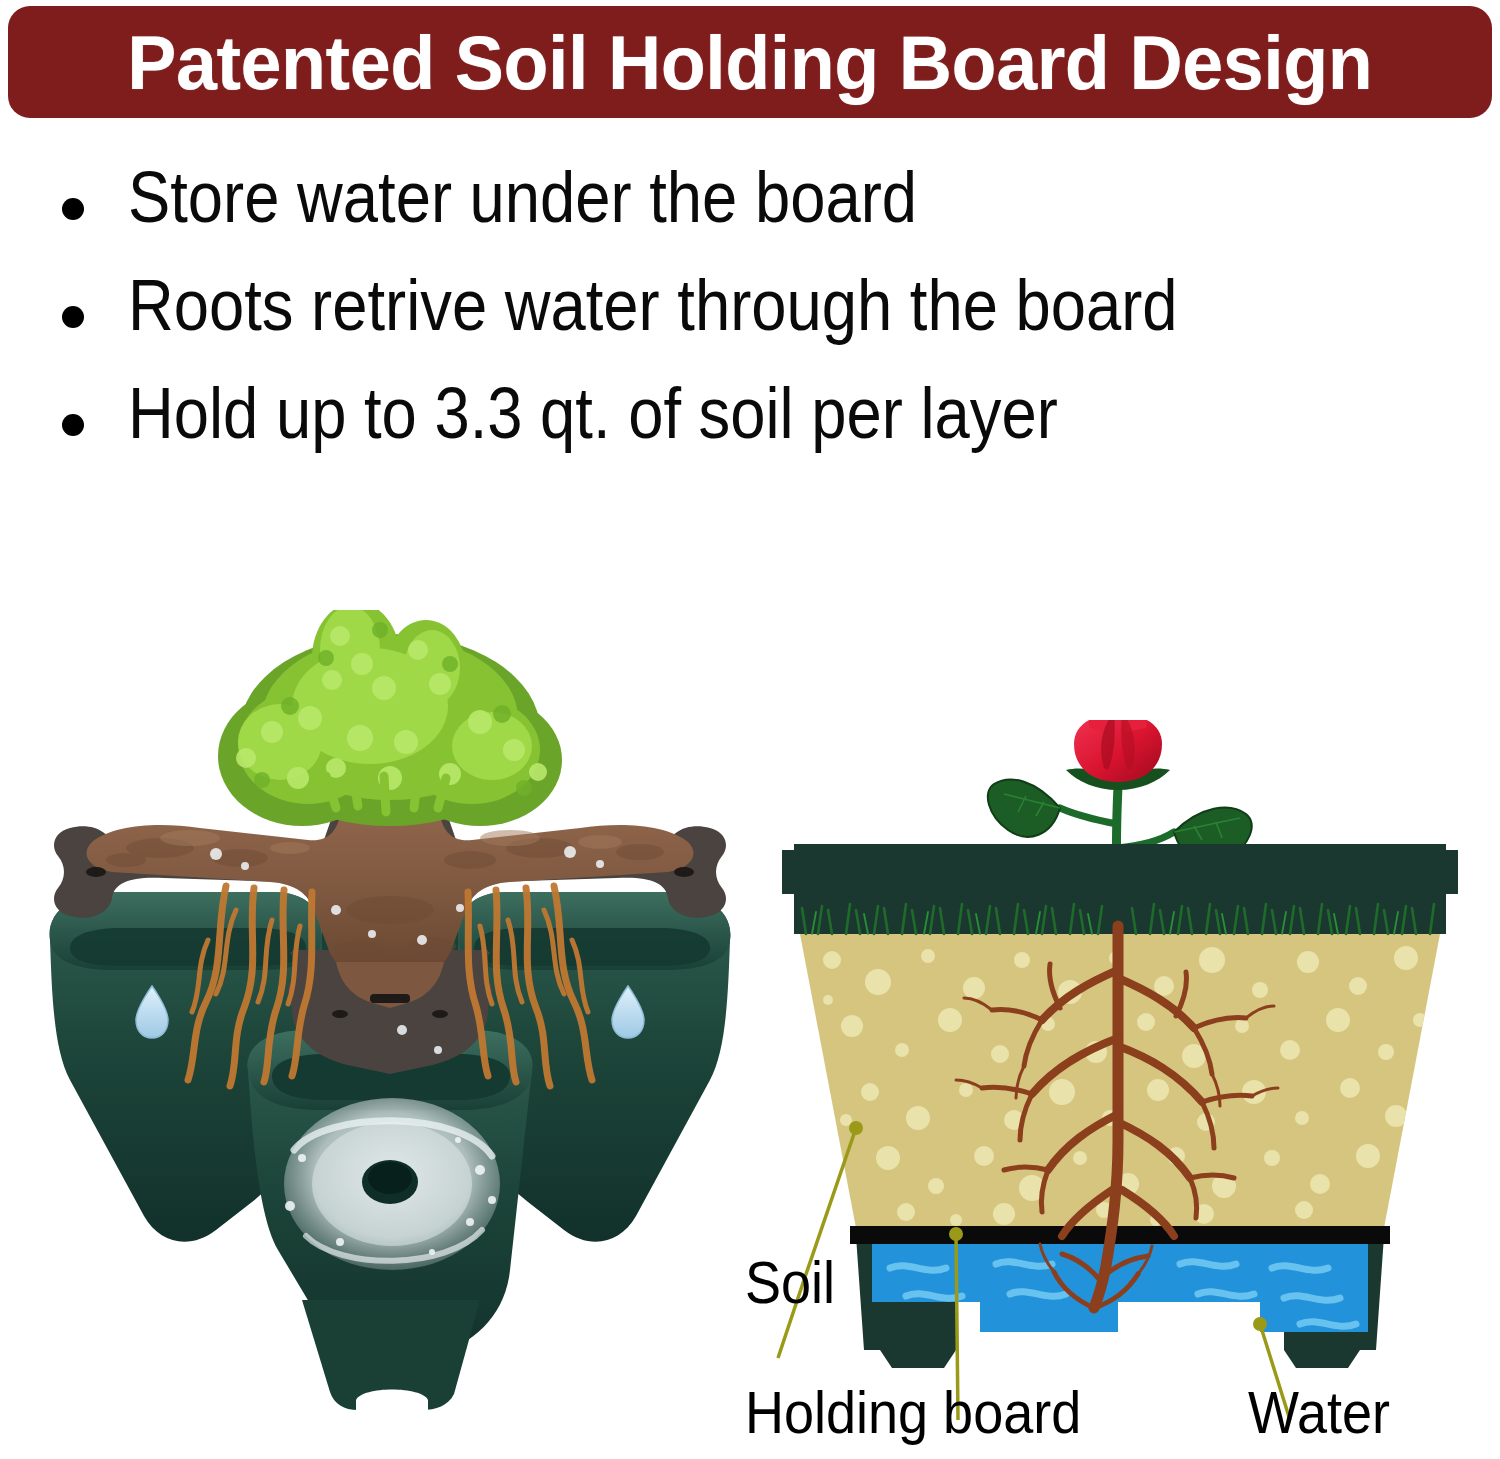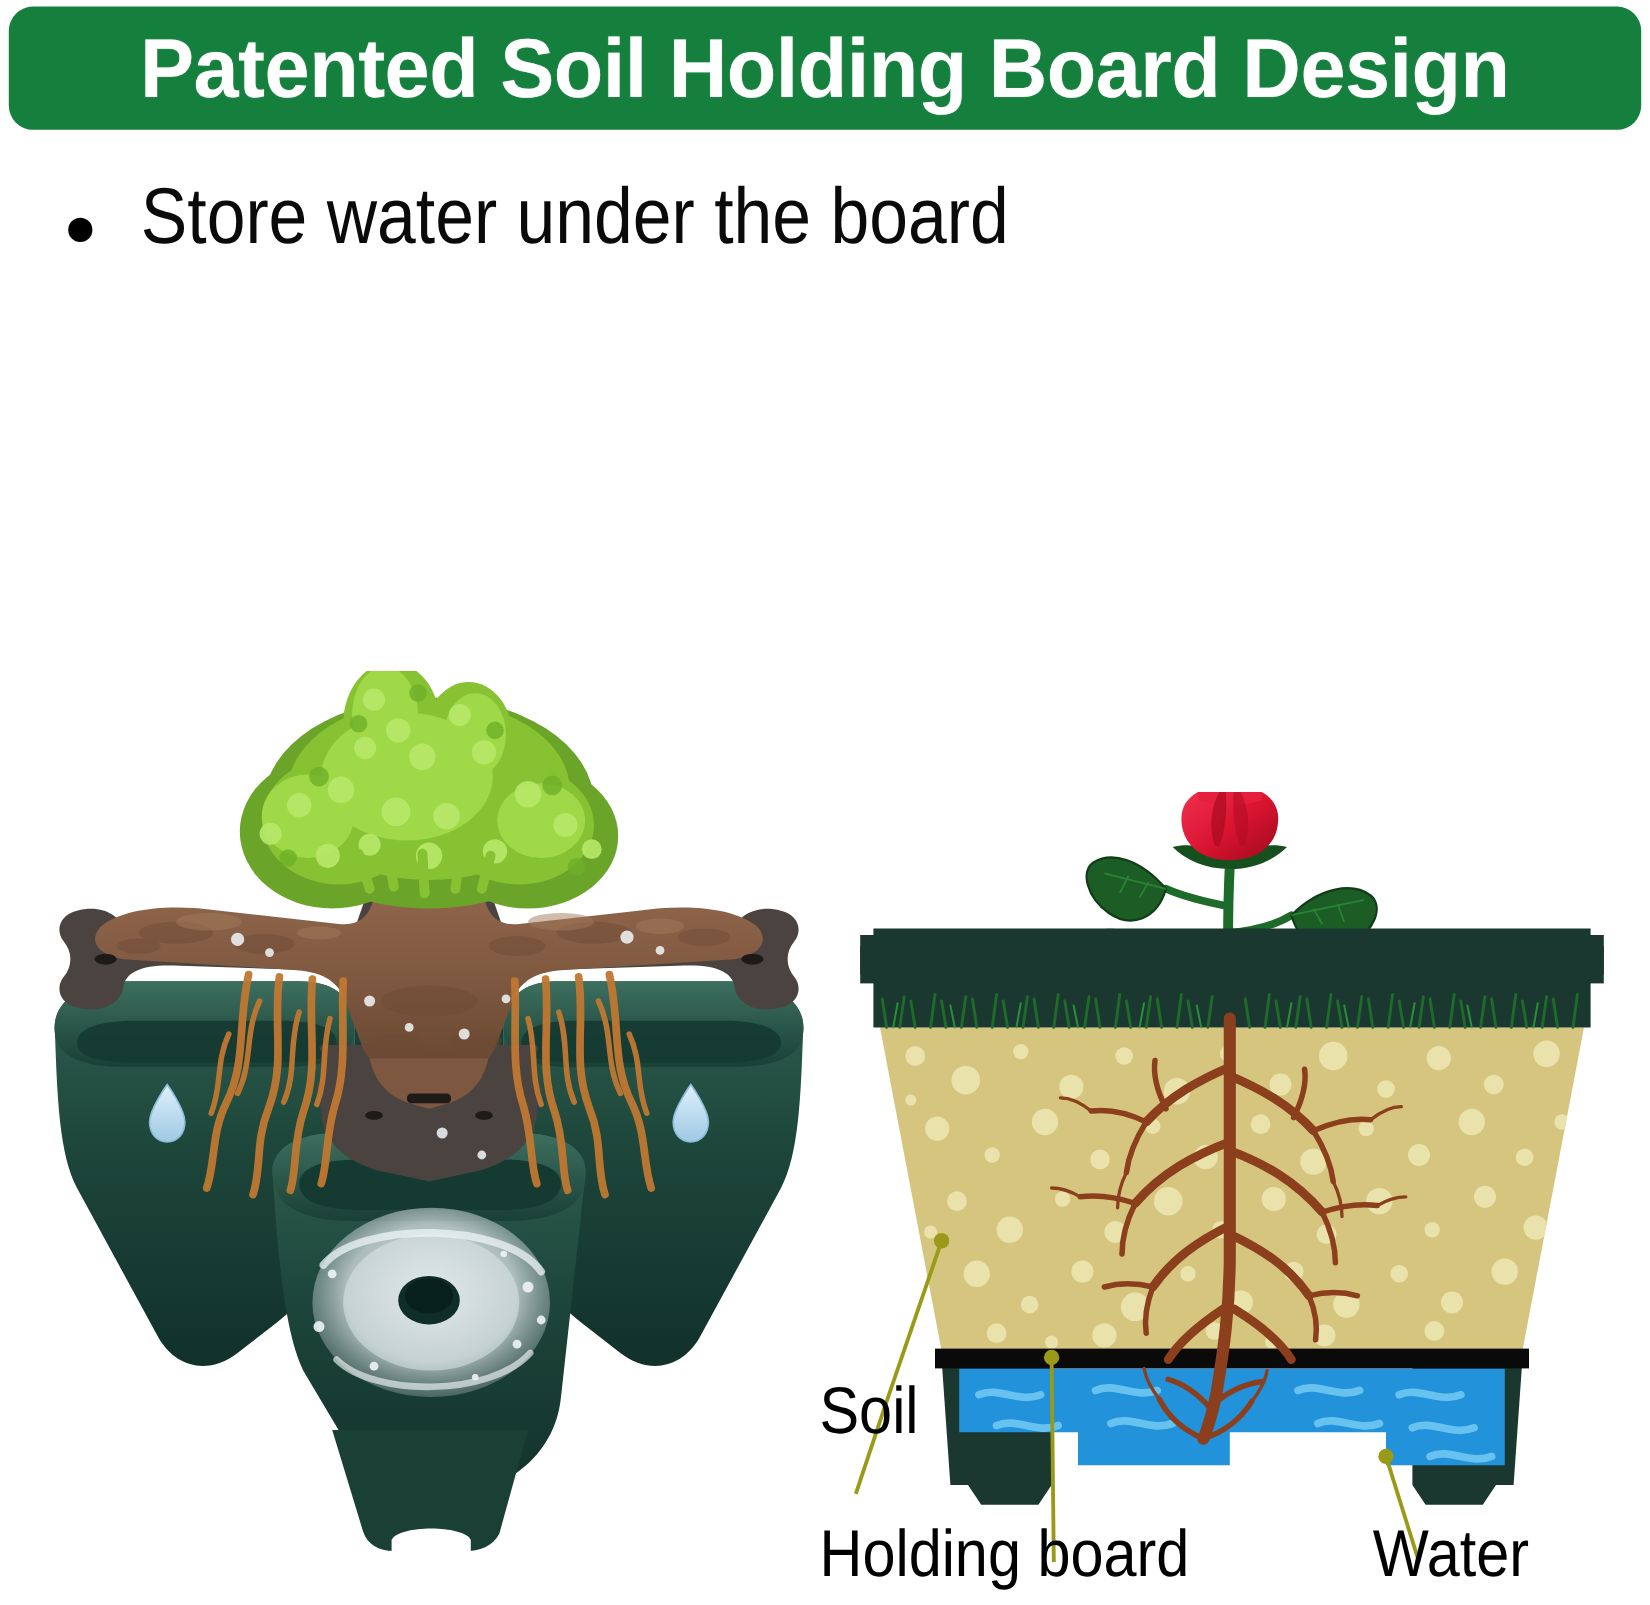--- a/index.html
+++ b/index.html
@@ -5,21 +5,21 @@
   html,body{margin:0;padding:0;background:#fff;}
   body{
     width:1500px;height:1459px;position:relative;overflow:hidden;
     font-family:"Liberation Sans","DejaVu Sans",sans-serif;
     background:#ffffff;
   }
 
   
   #header-banner{
     position:absolute;left:8px;top:6px;width:1484px;height:112px;
-    background:#15803d;border-radius:22px;
+    background:#7f1d1d;border-radius:22px;
     display:flex;align-items:center;justify-content:center;
   }
   #banner-title{
     color:#ffffff;font-size:76px;font-weight:bold;
     letter-spacing:-0.5px;white-space:nowrap;
     transform:scaleX(0.97);
     text-shadow:0 0 1px rgba(255,255,255,.45);
     font-family:"Liberation Sans","DejaVu Sans",sans-serif;
   }
 
@@ -66,21 +66,29 @@
 </div>
 
 <div id="bullet-list">
 
   <div class="bullet-row">
     <span class="bullet-dot"></span>
     <span class="bullet-text">Store water under the board</span>
   </div>
 
 
-
+  <div class="bullet-row">
+    <span class="bullet-dot"></span>
+    <span class="bullet-text">Roots retrive water through the board</span>
+  </div>
+
+  <div class="bullet-row">
+    <span class="bullet-dot"></span>
+    <span class="bullet-text">Hold up to 3.3 qt. of soil per layer</span>
+  </div>
 
 </div>
 
 <div id="figures">
 
   <div id="left-figure">
     <svg width="700" height="800" viewBox="0 0 700 800" xmlns="http://www.w3.org/2000/svg">
       <defs>
         <linearGradient id="potG" x1="0" y1="0" x2="0" y2="1">
           <stop offset="0%" stop-color="#2e5f50"></stop>

